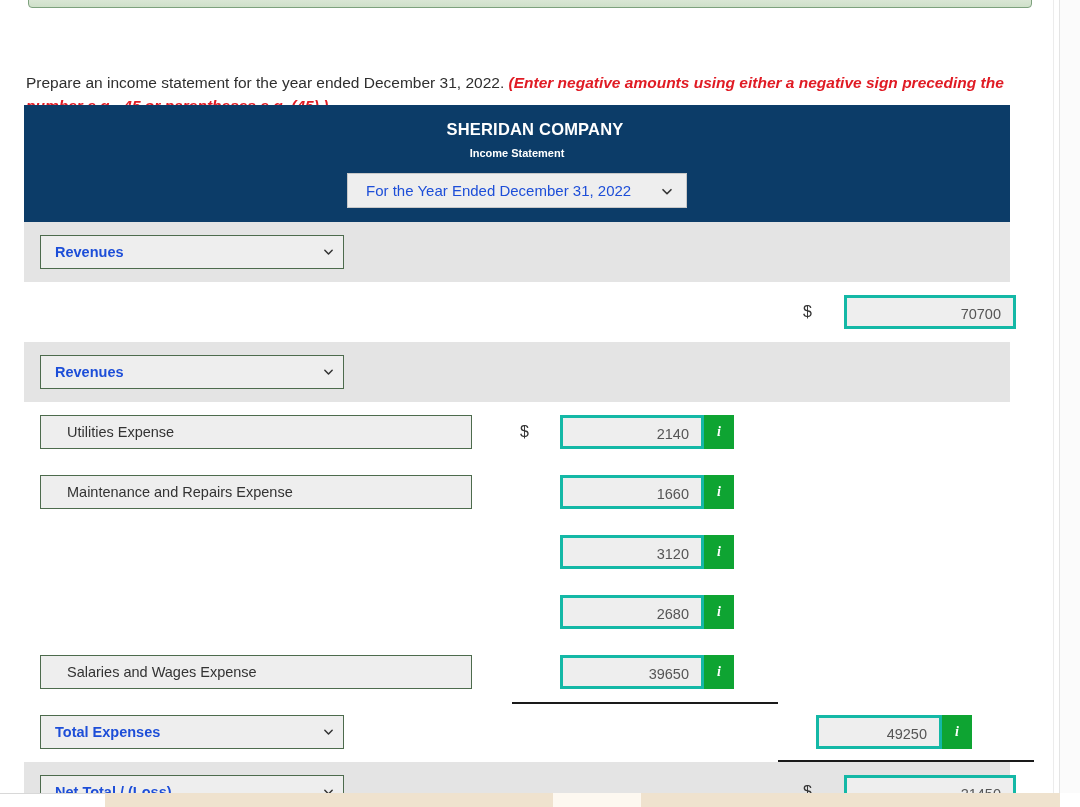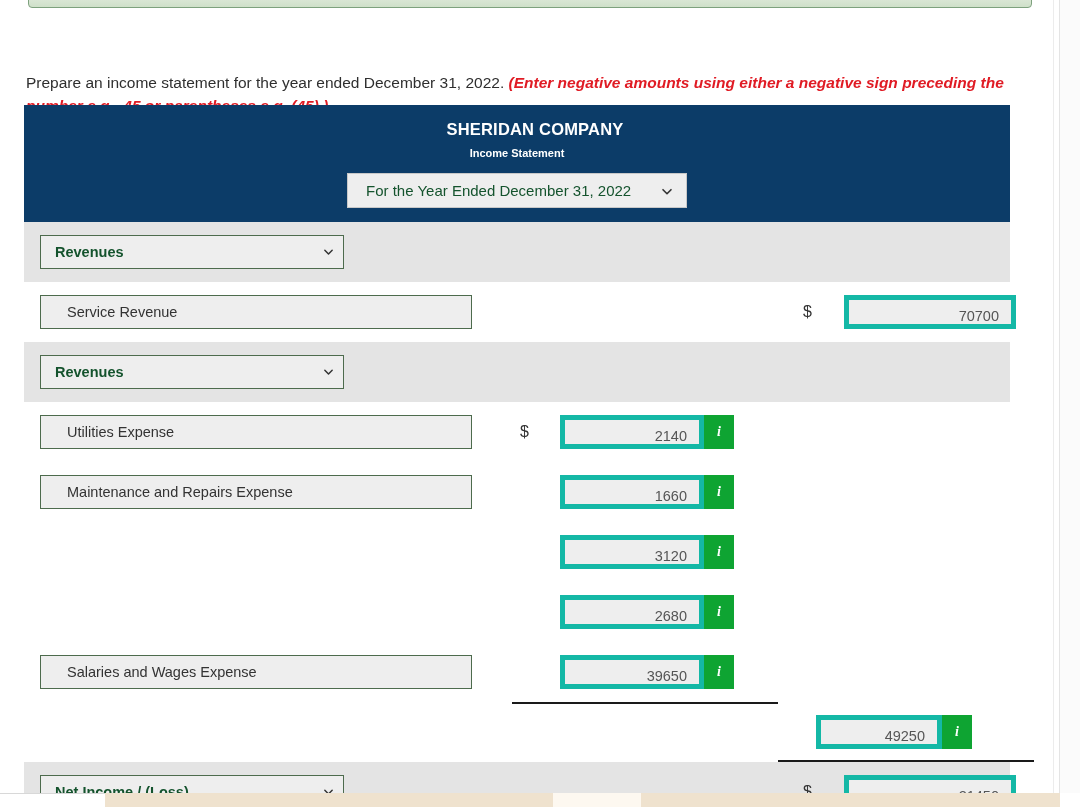--- a/index.html
+++ b/index.html
@@ -106,21 +106,21 @@
     display: flex;
     justify-content: center;
   }
 
   
   .sel {
     box-sizing: border-box;
     height: 34px;
     border: 1px solid #4d6b4d;
     background: #eeeeee;
-    color: #14532d;
+    color: #1d4ed8;
     font-family: "Liberation Sans", sans-serif;
     font-size: 14.5px;
     padding: 0 26px 0 14px;
     line-height: 32px;
     position: relative;
     white-space: nowrap;
     overflow: hidden;
     cursor: pointer;
   }
   .sel .chev {
@@ -190,21 +190,21 @@
   .amt-wrap {
     position: absolute;
     top: 13px;
     height: 34px;
     display: flex;
     align-items: stretch;
   }
   .amt {
     box-sizing: border-box;
     height: 34px;
-    border: 5px solid #14b8a6;
+    border: 3px solid #14b8a6;
     background: #eeeeee;
     color: #555555;
     font-size: 14.5px;
     line-height: 32px;
     text-align: right;
     padding-right: 12px;
     overflow: hidden;
     white-space: nowrap;
     margin-left: 22px;
   }
@@ -289,21 +289,20 @@
         <span>Revenues</span>
         <span class="chev">
           <svg viewBox="0 0 12 12" width="11" height="11">
               <path d="M2 4.2 L6 8.2 L10 4.2" fill="none" stroke="#333" stroke-width="1.6" stroke-linecap="round" stroke-linejoin="round"></path>
             </svg>
         </span>
       </div>
     </div>
 
     <div class="row">
-      <div class="row-label-box">Service Revenue</div>
       <span class="dollar d-far">$</span>
       <div class="amt-wrap col-far">
         <div class="amt">70700</div>
       </div>
     </div>
 
     <div class="row shaded">
       <div class="sel row-label-sel">
         <span>Revenues</span>
         <span class="chev">
@@ -348,30 +347,38 @@
     <div class="row">
       <div class="row-label-box">Salaries and Wages Expense</div>
       <div class="amt-wrap col-mid">
         <div class="amt">39650</div>
         <div class="info-btn">i</div>
       </div>
     </div>
 
     <div class="row">
       <div class="rule" style="left:488px; top:0px; width:266px;"></div>
+      <div class="sel row-label-sel">
+        <span>Total Expenses</span>
+        <span class="chev">
+          <svg viewBox="0 0 12 12" width="11" height="11">
+              <path d="M2 4.2 L6 8.2 L10 4.2" fill="none" stroke="#333" stroke-width="1.6" stroke-linecap="round" stroke-linejoin="round"></path>
+            </svg>
+        </span>
+      </div>
       <div class="amt-wrap col-right">
         <div class="amt">49250</div>
         <div class="info-btn">i</div>
       </div>
       <div class="rule" style="left:754px; top:58px; width:256px;"></div>
     </div>
 
     <div class="row shaded">
       <div class="sel row-label-sel">
-        <span>Net Income / (Loss)</span>
+        <span>Net Total / (Loss)</span>
         <span class="chev">
           <svg viewBox="0 0 12 12" width="11" height="11">
               <path d="M2 4.2 L6 8.2 L10 4.2" fill="none" stroke="#333" stroke-width="1.6" stroke-linecap="round" stroke-linejoin="round"></path>
             </svg>
         </span>
       </div>
       <span class="dollar d-far">$</span>
       <div class="amt-wrap col-far">
         <div class="amt">21450</div>
       </div>

